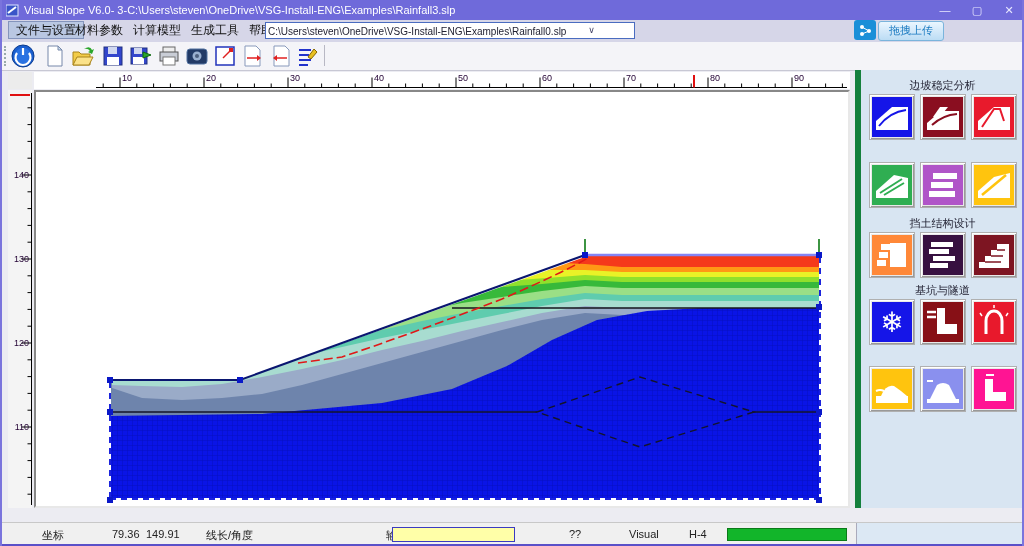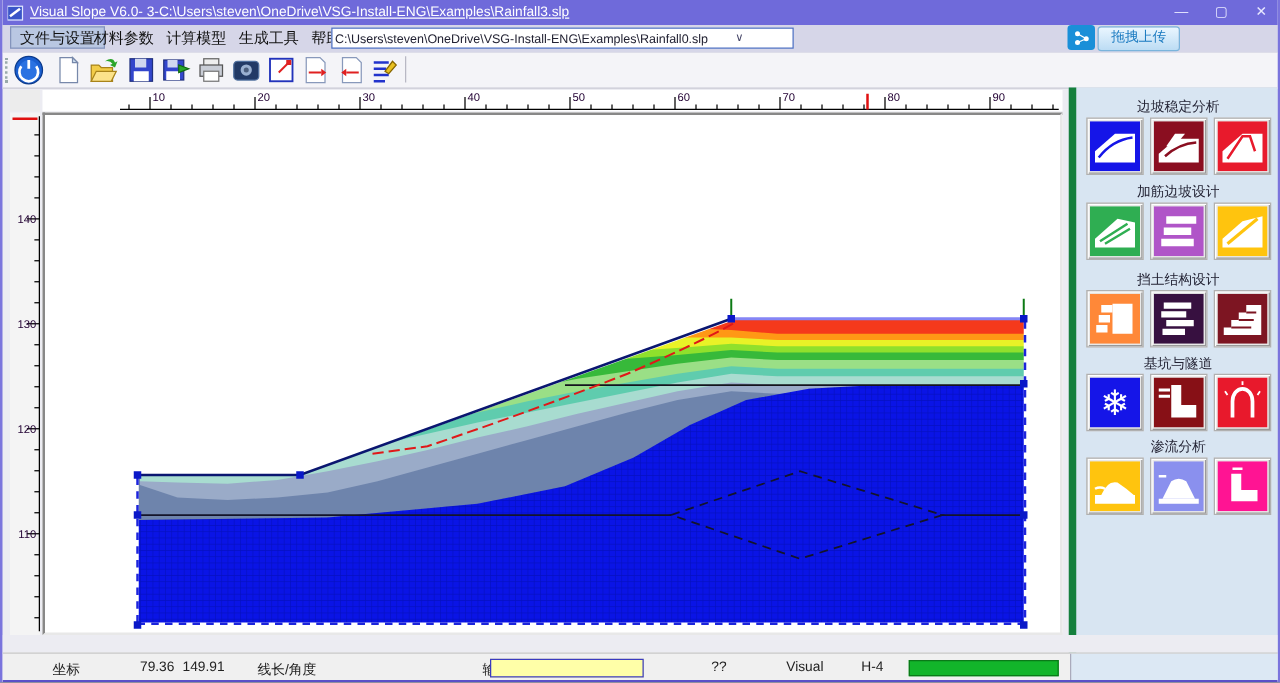--- a/index.html
+++ b/index.html
@@ -1,21 +1,21 @@
 <!DOCTYPE html>
 <html><head>
 <meta charset="utf-8">
 <style>
   html,body{margin:0;padding:0;background:#555;font-family:"Liberation Sans","DejaVu Sans",sans-serif;}
   #win{position:relative;width:1024px;height:546px;background:#ececf2;overflow:hidden;
        border-left:2px solid #7a74dd;border-right:2px solid #7a74dd;box-sizing:border-box;}
   .abs{position:absolute;}
   
   #titlebar{left:0;top:0;width:1024px;height:20px;background:#6f6ada;color:#fff;font-size:11px;}
-  #titlebar .t{position:absolute;left:22px;top:4px;white-space:nowrap;text-decoration:underline;}
+  #titlebar .t{position:absolute;left:22px;top:4px;white-space:nowrap;}
   .wbtn{position:absolute;top:2px;width:26px;height:16px;text-align:center;color:#e8e8ff;font-size:11px;line-height:16px;cursor:default;}
   
   #menubar{left:0;top:20px;width:1024px;height:22px;background:#d6d6e8;border-bottom:1px solid #b8b8cc;}
   .mitem{position:absolute;top:2px;height:16px;line-height:16px;padding:0 7px;font-size:12px;color:#111;}
   .mitem.active{background:#b9c7e2;border:1px solid #8494bc;top:1px;}
   #filecombo{position:absolute;left:263px;top:2px;width:370px;height:17px;background:#fff;border:1px solid #4a6cc0;font-size:10px;color:#223;line-height:17px;padding-left:2px;box-sizing:border-box;white-space:nowrap;overflow:hidden;}
   #combo-arrow{position:absolute;left:583px;top:3px;width:13px;height:15px;font-size:9px;color:#446;text-align:center;line-height:15px;}
   #uploadbtn{position:absolute;left:876px;top:1px;height:18px;background:linear-gradient(#eaf6ff,#bcdcf4);border:1px solid #7ab4dc;border-radius:3px;font-size:11px;color:#1a7ac0;line-height:18px;padding:0 10px;font-family:Liberation Mono, monospace;}
   #upicon{position:absolute;left:852px;top:0px;width:22px;height:20px;background:#1a8fd8;border-radius:3px;}
   
@@ -289,24 +289,22 @@
         <rect x="814" y="409" width="6" height="6"></rect>
       <rect x="105" y="409" width="6" height="6"></rect>
         <rect x="105" y="497" width="6" height="6"></rect>
       <rect x="814" y="497" width="6" height="6"></rect>
     </g>
   </svg>
 
   <div class="abs" id="panel">
 
     <div class="gtitle" style="top:8px">边坡稳定分析</div>
-    <div class="gtitle" style="top:76px">加筋边坡设计</div>
     <div class="gtitle" style="top:146px">挡土结构设计</div>
     <div class="gtitle" style="top:213px">基坑与隧道</div>
-    <div class="gtitle" style="top:280px">渗流分析</div>
 
     <div class="sbtn" style="left:8px;top:24px">
       <svg width="40" height="40">
           <rect width="40" height="40" fill="#1515e8"></rect>
           <path d="M4,33 L4,24 L20,10 L36,10 L36,33 Z" fill="#fff"></path>
           <path d="M7,29 Q18,15 34,13" fill="none" stroke-width="2" stroke="#1515e8"></path>
         </svg>
     </div>
     <div class="sbtn" style="left:59px;top:24px">
       <svg width="40" height="40">

